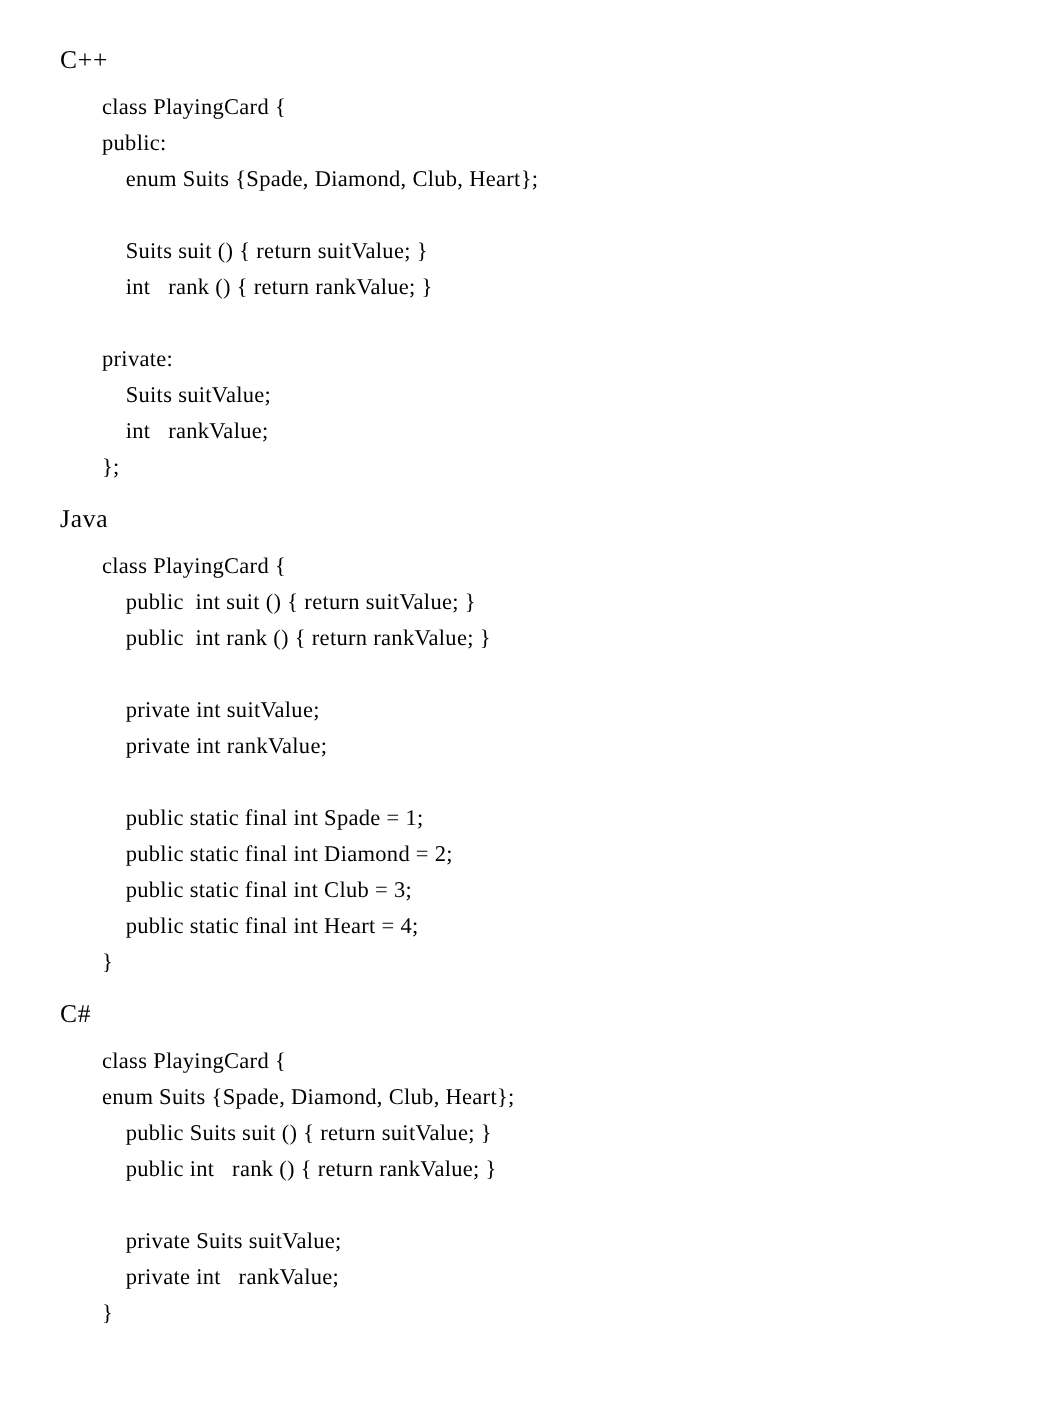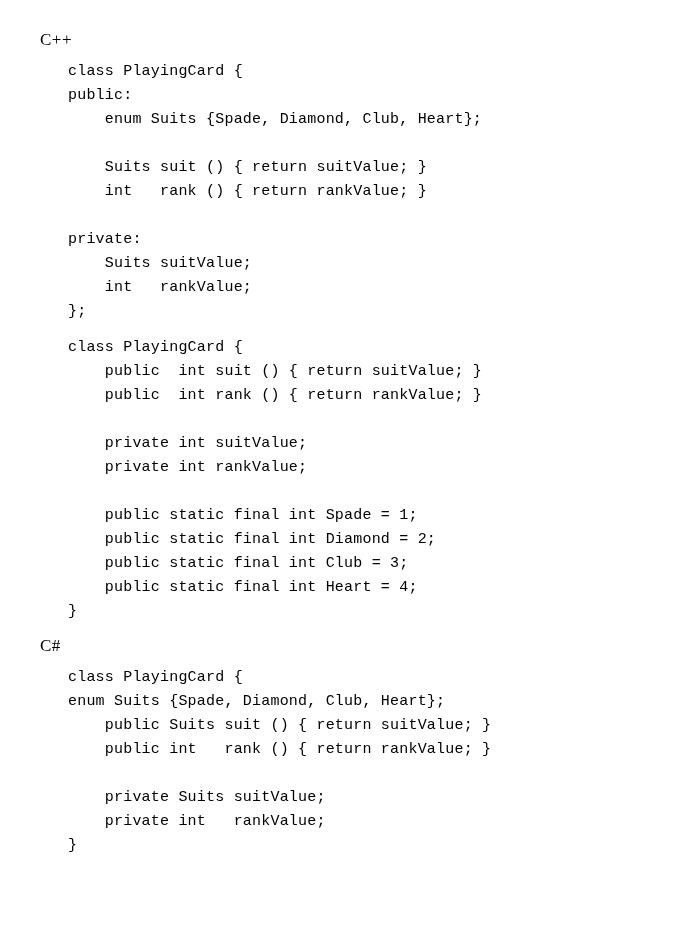--- a/index.html
+++ b/index.html
@@ -16,21 +16,21 @@
       margin-bottom: 12px;
     }
     .lang-heading {
       font-family: Georgia, 'Times New Roman', serif;
       font-size: 17px;
       font-weight: normal;
       margin: 0 0 10px 0;
       letter-spacing: 0.5px;
     }
     .code-block {
-      font-family: Liberation Mono, monospace;
+      font-family: Liberation Serif, serif;
       font-size: 15px;
       line-height: 1.6;
       white-space: pre;
       margin-left: 28px;
       letter-spacing: 0.2px;
     }
   </style>
 </head>
 <body>
 
@@ -43,20 +43,21 @@
     Suits suit () { return suitValue; }
     int   rank () { return rankValue; }
 
 private:
     Suits suitValue;
     int   rankValue;
 };</div>
 </div>
 
 <div class="section">
+  <div class="lang-heading">Java</div>
   <div class="code-block">class PlayingCard {
     public  int suit () { return suitValue; }
     public  int rank () { return rankValue; }
 
     private int suitValue;
     private int rankValue;
 
     public static final int Spade = 1;
     public static final int Diamond = 2;
     public static final int Club = 3;

